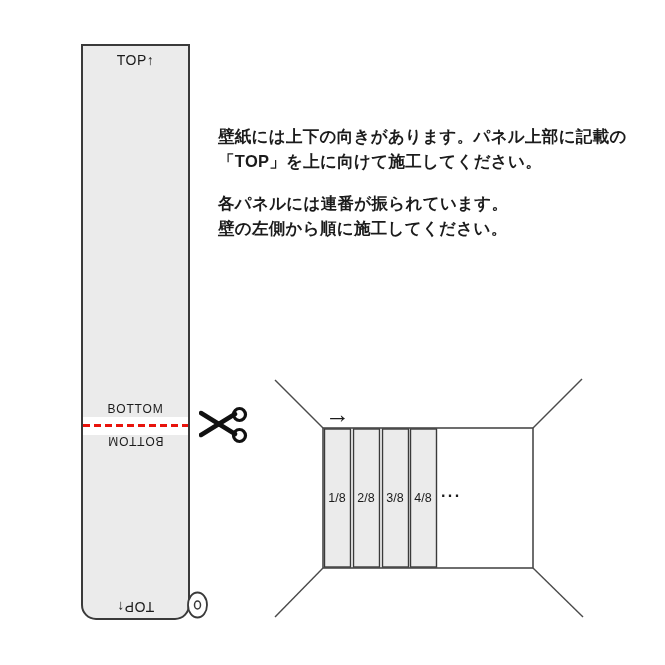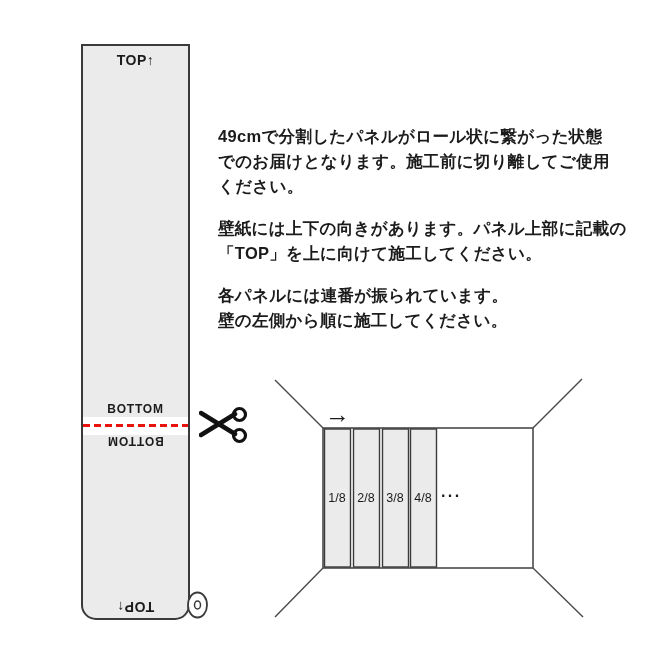--- a/index.html
+++ b/index.html
@@ -8,21 +8,21 @@
     font-family:"Liberation Sans",sans-serif;color:#1b1b1b;
   }
   
   .roll-panel{
     position:absolute;left:81px;top:44px;width:109px;height:576px;
     box-sizing:border-box;background:#ebebeb;border:2px solid #3a3a3a;
     border-radius:0 0 15px 15px;
   }
   .panel-label{
     position:absolute;left:0;width:100%;text-align:center;
-    font-size:12px;font-weight:700;letter-spacing:0.8px;color:#1b1b1b;
+    font-size:12px;font-weight:400;letter-spacing:0.8px;color:#1b1b1b;
   }
   .panel-label.top{top:6px;font-size:14px;letter-spacing:0.5px;}
   .panel-label.bottom{top:356px;}
   .panel-label.bottom-flipped{top:388px;transform:rotate(180deg);}
   .panel-label.top-flipped{top:553px;font-size:14px;letter-spacing:0.5px;transform:rotate(180deg);}
   .cut-zone{position:absolute;left:0;right:0;top:371px;height:18px;background:#ffffff;}
   .cut-line{
     position:absolute;left:0;right:0;top:378px;height:3px;
     background:repeating-linear-gradient(90deg,#e8130c 0 7px,transparent 7px 11px);
   }
@@ -64,25 +64,20 @@
 
   <svg class="scissors-icon" width="50" height="38" viewBox="0 0 50 38">
     <path d="M2,7 L36,28" stroke="#111111" stroke-width="4.5" stroke-linecap="round" fill="none"></path>
     <path d="M2,29 L36,8" stroke="#111111" stroke-width="4.5" stroke-linecap="round" fill="none"></path>
     <circle cx="40.5" cy="8.5" r="6" stroke="#111111" stroke-width="3.2" fill="none"></circle>
     <circle cx="40.5" cy="29.5" r="6" stroke="#111111" stroke-width="3.2" fill="none"></circle>
   </svg>
 
   <div class="instructions">
     <p>
-      <span>49cmで分割したパネルがロール状に繋がった状態</span><br>
-      <span>でのお届けとなります。施工前に切り離してご使用</span><br>
-      <span>ください。</span>
-    </p>
-    <p>
       <span>壁紙には上下の向きがあります。パネル上部に記載の</span><br>
       <span>「TOP」を上に向けて施工してください。</span>
     </p>
     <p>
       <span>各パネルには連番が振られています。</span><br>
       <span>壁の左側から順に施工してください。</span>
     </p>
   </div>
 
   <svg class="wall-diagram" width="340" height="270" viewBox="0 0 340 270">

